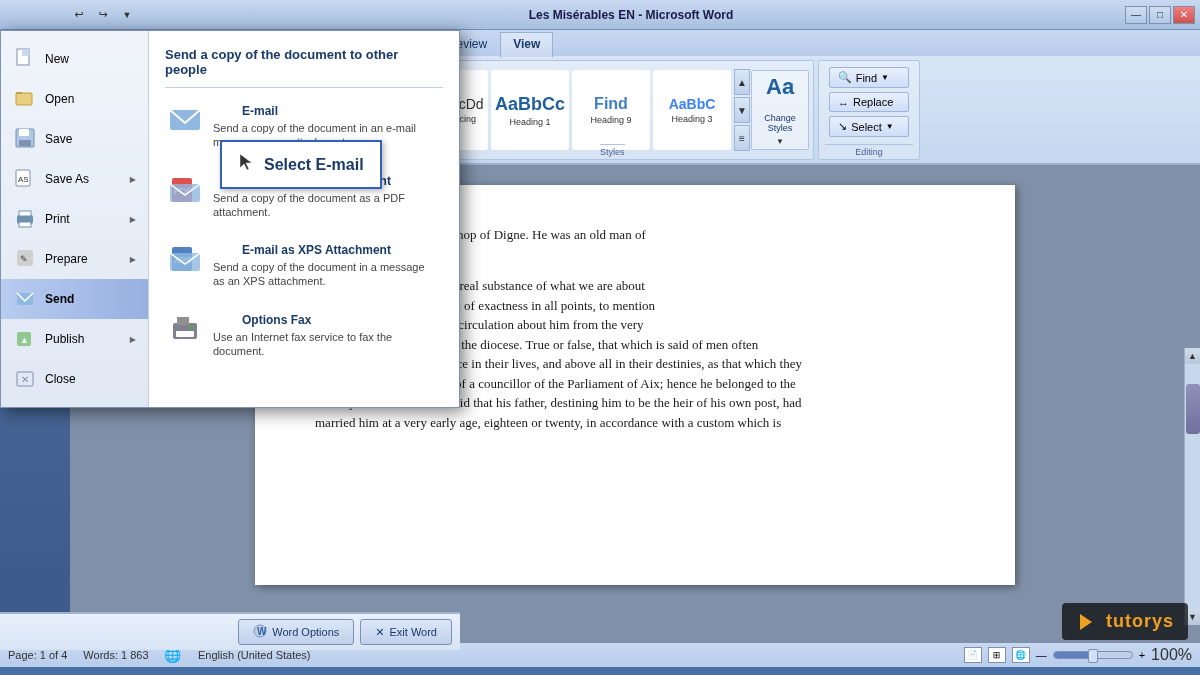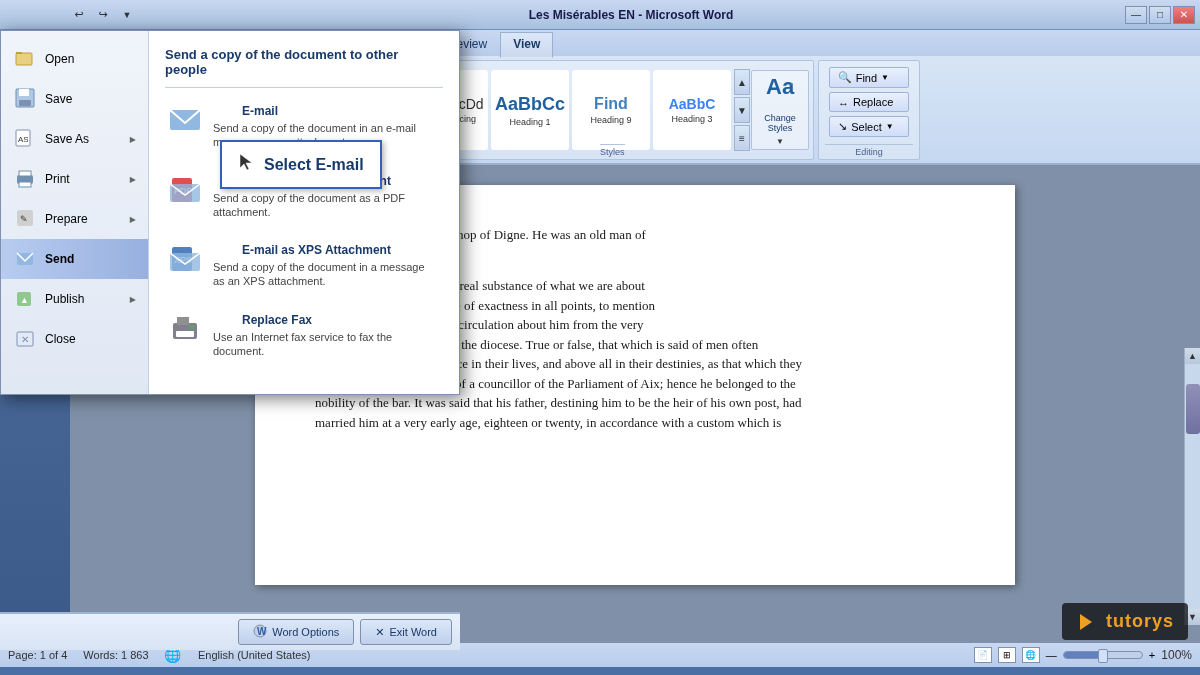--- a/index.html
+++ b/index.html
@@ -506,20 +506,30 @@
   </svg>
   <span>tutorys</span>
 </div>
 
 <div class="office-menu" style="top:30px; left:0;">
 
   <div class="office-menu-left">
     <div class="menu-item">
       <div class="menu-icon">
         <svg width="20" height="22" viewBox="0 0 20 22">
+            <rect x="2" y="1" width="12" height="16" fill="white" stroke="#8090b0"></rect>
+            <line x1="7" y1="1" x2="14" y2="8" stroke="#8090b0"></line>
+            <polygon points="7,1 14,1 14,8 7,8" fill="#c8d8f0"></polygon>
+          </svg>
+      </div>
+      <span>New</span>
+    </div>
+    <div class="menu-item">
+      <div class="menu-icon">
+        <svg width="20" height="22" viewBox="0 0 20 22">
             <rect x="1" y="5" width="16" height="12" fill="#e8d080" stroke="#c0a040" rx="1"></rect>
             <rect x="1" y="4" width="6" height="2" fill="#c0a040"></rect>
           </svg>
       </div>
       <span>Open</span>
     </div>
     <div class="menu-item">
       <div class="menu-icon">
         <svg width="20" height="22" viewBox="0 0 20 22">
             <rect x="1" y="1" width="18" height="18" fill="#b0c8e8" stroke="#7090b0" rx="1"></rect>
@@ -639,21 +649,21 @@
     <div class="send-option">
       <div class="send-option-icon">
         <svg width="32" height="28" viewBox="0 0 32 28">
           <rect x="4" y="8" width="24" height="16" fill="#808090" rx="2"></rect>
           <rect x="8" y="2" width="12" height="8" fill="#909090"></rect>
           <rect x="7" y="16" width="18" height="6" fill="white" rx="1"></rect>
           <rect x="20" y="10" width="5" height="4" fill="#60a060" rx="1"></rect>
         </svg>
       </div>
       <div class="send-option-text">
-        <h4>Replace Fax</h4>
+        <h4>Options Fax</h4>
         <p>Use an Internet fax service to fax the document.</p>
       </div>
     </div>
   </div>
 </div>
 
 <div class="select-email-tooltip">
   <span class="cursor-icon">
     <svg width="18" height="20" viewBox="0 0 18 20">
       <polygon points="2,2 2,16 6,12 9,18 11,17 8,11 14,11" fill="#333" stroke="white" stroke-width="0.5"></polygon>
@@ -687,15 +697,15 @@
 
     <button style="width:18px;height:16px;font-size:9px;border:1px solid #8090b0;background:white;cursor:pointer;">📄</button>
     <button style="width:18px;height:16px;font-size:9px;border:1px solid #8090b0;background:white;cursor:pointer;">⊞</button>
     <button style="width:18px;height:16px;font-size:9px;border:1px solid #8090b0;background:white;cursor:pointer;">🌐</button>
     <span style="cursor:pointer;font-size:11px;">—</span>
     <div style="width:80px;height:8px;background:#c0d0e8;border:1px solid #8090b0;border-radius:4px;position:relative;">
       <div style="width:50%;height:100%;background:#6080c0;border-radius:4px;"></div>
       <div style="position:absolute;top:-3px;left:50%;width:10px;height:14px;background:#d0e0f8;border:1px solid #8090b0;border-radius:2px;transform:translateX(-50%);"></div>
     </div>
     <span style="cursor:pointer;font-size:11px;">+</span>
-    <span style="font-size:12px;color:#333;">100%</span>
+    <span style="font-size:16px;color:#333;">100%</span>
   </span>
 </div>
 
 </body></html>

